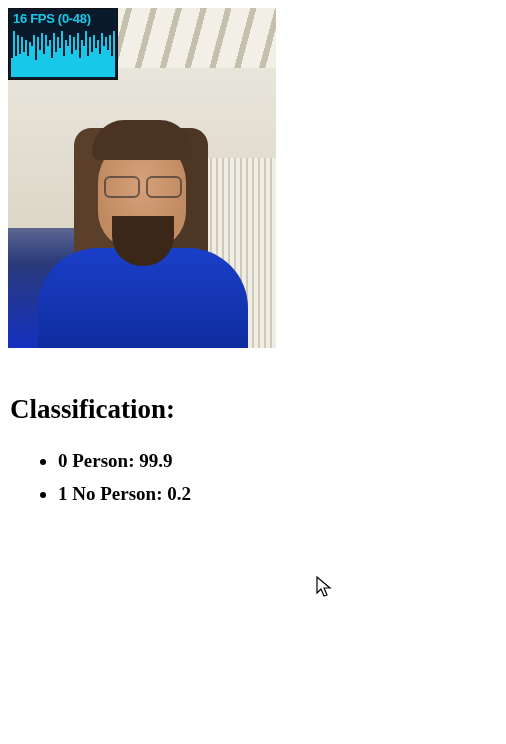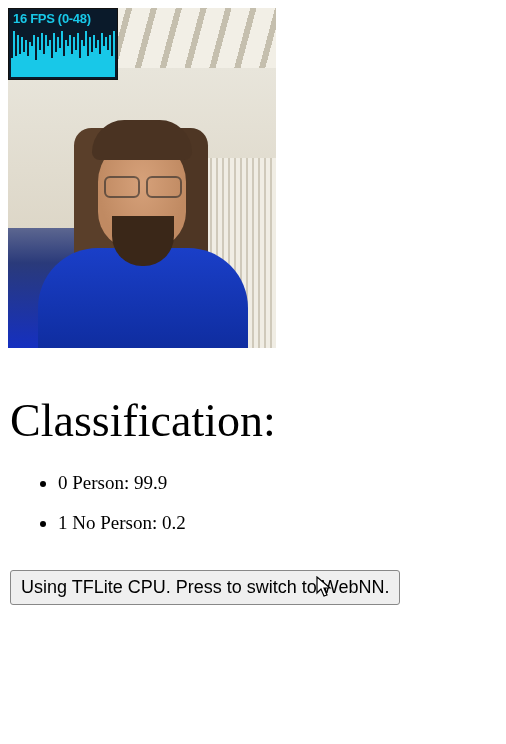--- a/index.html
+++ b/index.html
@@ -127,31 +127,32 @@
       gap: 0;
     }
     .fps-bar {
       flex: 1;
       background: #18c8e8;
     }
     .content {
       padding: 10px;
     }
     h1.classification-heading {
-      font-size: 46px;
-      font-weight: normal;
+      font-size: 27px;
+      font-weight: bold;
       margin: 28px 0 22px 0;
     }
     ul.results {
       margin-left: 48px;
       font-size: 19px;
       line-height: 1.45;
     }
     ul.results li {
-      margin: 12px 0;
+      margin: 5px 0;
+      font-weight: bold;
     }
     .switch-btn {
       display: inline-block;
       margin: 22px 0 0 0;
       padding: 6px 10px;
       font-family: Arial, Helvetica, sans-serif;
       font-size: 18px;
       background: #efefef;
       border: 1px solid #888;
       border-radius: 3px;
@@ -239,18 +240,17 @@
       </div>
   </div>
 </div>
 
 <div class="content">
   <h1 class="classification-heading">Classification:</h1>
   <ul class="results" id="results-list">
       <li>0 Person: 99.9</li>
       <li>1 No Person: 0.2</li>
     </ul>
-  <button class="switch-btn">Using TFLite CPU. Press to switch to WebNN.</button>
 </div>
 
 <svg class="cursor" viewBox="0 0 18 24">
   <path d="M1 1 L1 17 L5 13 L8 20 L11 19 L8 12 L14 12 Z" fill="#fff" stroke="#000" stroke-width="1.2"></path>
 </svg>
 
 </body></html>

